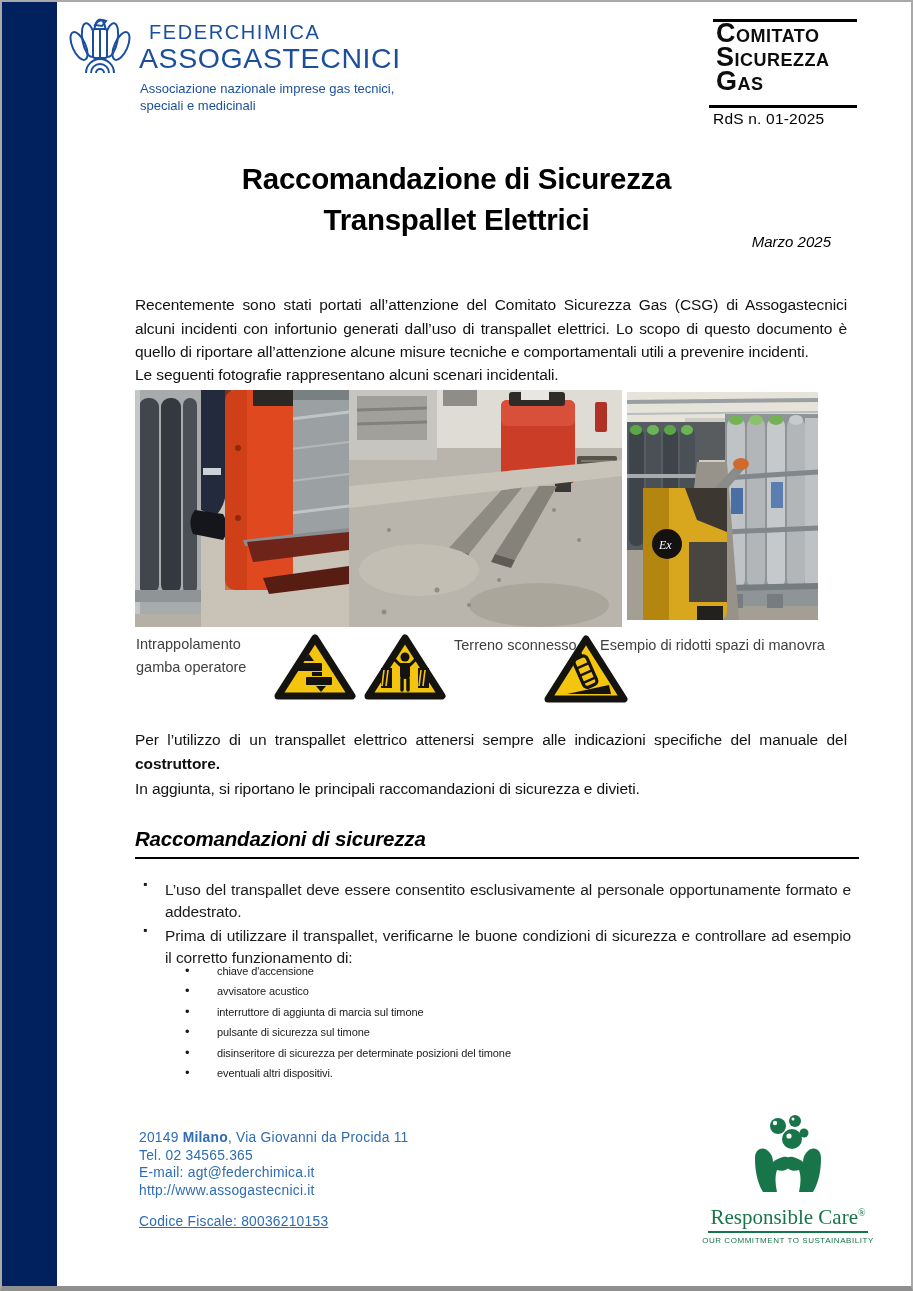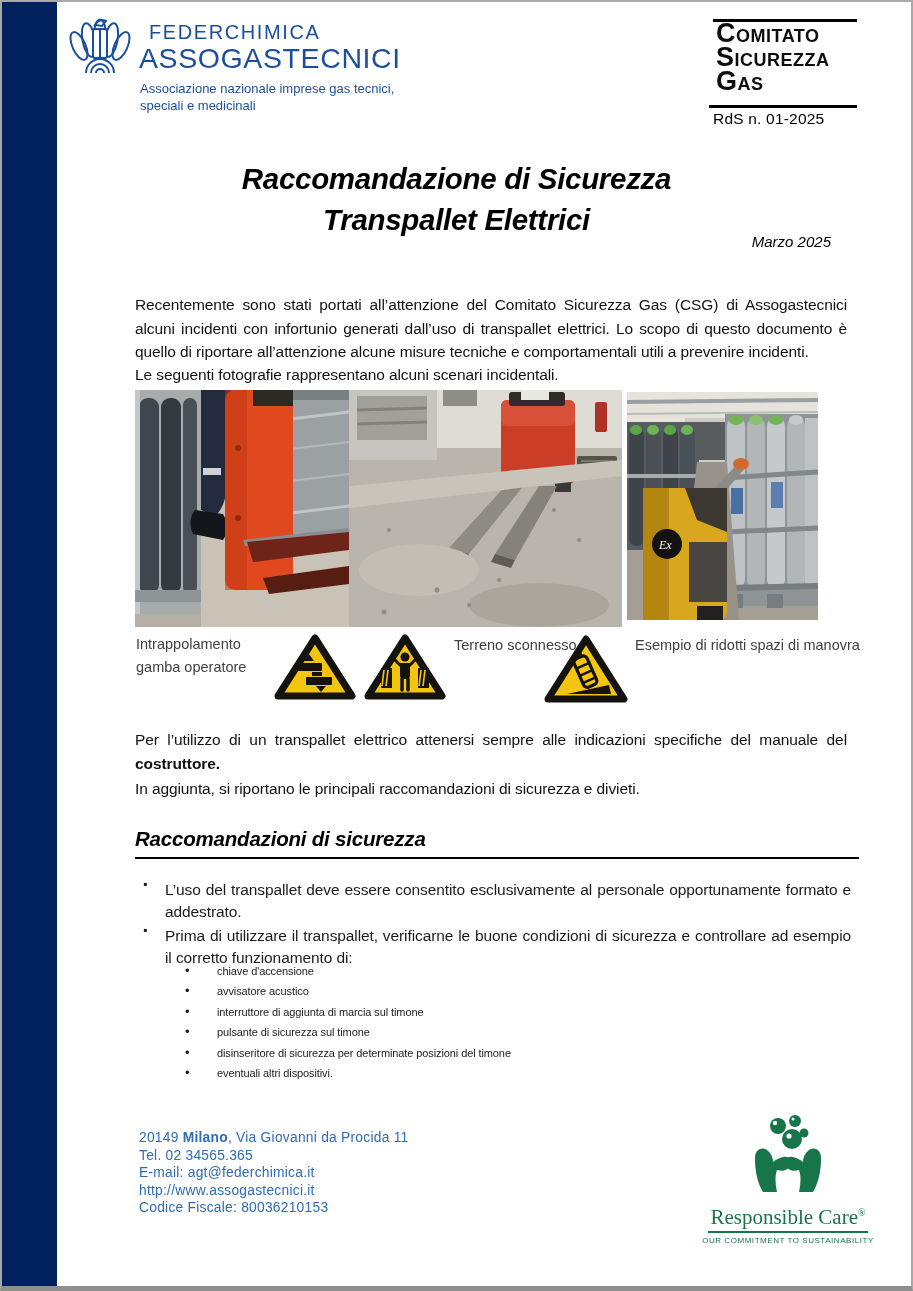--- a/index.html
+++ b/index.html
@@ -22,21 +22,21 @@
   .csg-topline{position:absolute;left:711px;top:17px;width:144px;height:3px;background:#000;}
   .csg-botline{position:absolute;left:707px;top:103px;width:148px;height:3px;background:#000;}
   .csg{position:absolute;left:714px;top:21px;color:#0d0d0d;font-weight:600;}
   .csg-word{line-height:20px;letter-spacing:0.5px;}
   .csg-init{font-size:27px;}
   .csg-rest{font-size:18px;}
   .csg-rds{position:absolute;left:711px;top:108px;font-size:15.5px;color:#000;letter-spacing:0.2px;}
 
   
   .doc-title{position:absolute;left:0;right:0;top:156px;text-align:center;font-weight:bold;
-    font-size:29.5px;line-height:41px;letter-spacing:-0.3px;color:#000;font-style:italic;}
+    font-size:29.5px;line-height:41px;letter-spacing:-0.3px;color:#000;}
   .doc-date{position:absolute;right:80px;top:231px;font-style:italic;font-size:15px;color:#000;}
 
   .para{position:absolute;left:133px;width:712px;margin:0;font-size:15.5px;line-height:23.5px;
     letter-spacing:-0.1px;color:#111;}
   .justify{text-align:justify;}
   .bold{font-weight:bold;}
 
   .photo{position:absolute;display:block;}
 
   .cap{position:absolute;font-size:14.5px;line-height:23px;color:#404040;}
@@ -52,21 +52,21 @@
   .bullet .btext{flex:1;font-size:15.5px;line-height:21.5px;text-align:justify;letter-spacing:-0.1px;margin-top:6px;}
 
   .subs{position:absolute;left:183px;top:959px;margin:0;padding:0;list-style:none;}
   .subs li{display:flex;line-height:20.4px;font-size:11px;letter-spacing:-0.1px;}
   .subs .dot{flex:0 0 32px;}
   .subs .dot::before{content:"•";font-size:13px;}
 
   
   .f-contact{position:absolute;left:137px;top:1127px;color:#2e6cb5;font-size:13.8px;
     line-height:17.6px;letter-spacing:0.25px;}
-  .f-fiscal{}
+  .f-fiscal{margin-top:14px;text-decoration:underline;}
 
   .rc{position:absolute;left:697px;top:1110px;width:178px;text-align:center;color:#177549;}
   .rc-title{display:inline-block;font-family:"Liberation Serif",serif;font-size:21px;
     border-bottom:2px solid #177549;padding:0 2px 3px 2px;line-height:22px;}
   .rc-reg{font-size:10px;vertical-align:super;}
   .rc-sub{font-size:8px;letter-spacing:0.55px;margin-top:3px;color:#177549;}
 </style>
 </head>
 <body>
 
@@ -258,21 +258,21 @@
     <g transform="rotate(-24 43 40)">
       <rect x="36" y="23" width="14" height="31" rx="4" fill="none" stroke="#151310" stroke-width="3.2"></rect>
       <rect x="40" y="17" width="7" height="6" fill="#151310"></rect>
       <line x1="36" y1="32" x2="50" y2="32" stroke="#151310" stroke-width="2.4"></line>
       <line x1="36" y1="40" x2="50" y2="40" stroke="#151310" stroke-width="2.4"></line>
       <line x1="36" y1="48" x2="50" y2="48" stroke="#151310" stroke-width="2.4"></line>
     </g>
     <path d="M24 61 L66 52 L68 61 Z" fill="#151310"></path>
   </svg>
 
-  <div class="cap" style="left:633px;top:632px">Esempio di ridotti spazi di manovra</div>
+  <div class="cap" style="left:598px;top:632px">Esempio di ridotti spazi di manovra</div>
 
   <p class="para justify" style="top:726px"><span>Per l’utilizzo di un transpallet elettrico attenersi sempre alle indicazioni specifiche del manuale del </span><span class="bold">costruttore.</span></p>
   <p class="para" style="top:775px">In aggiunta, si riportano le principali raccomandazioni di sicurezza e divieti.</p>
 
   <h2 class="sec-h">Raccomandazioni di sicurezza</h2>
   <div class="sec-rule"></div>
 
   <div class="bullet" style="top:871px">
     <span class="mark"></span>
     <span class="btext">L’uso del transpallet deve essere consentito esclusivamente al personale opportunamente formato e addestrato.</span>

